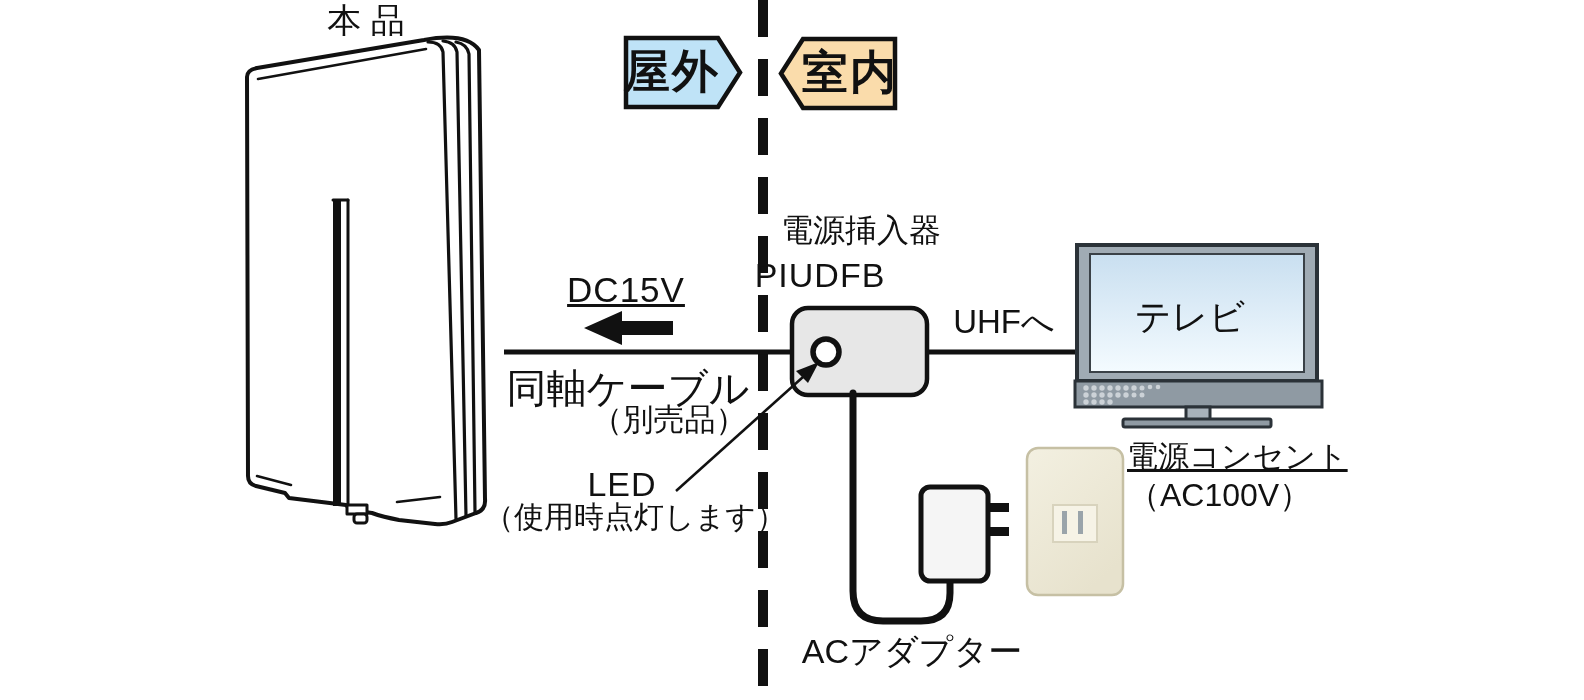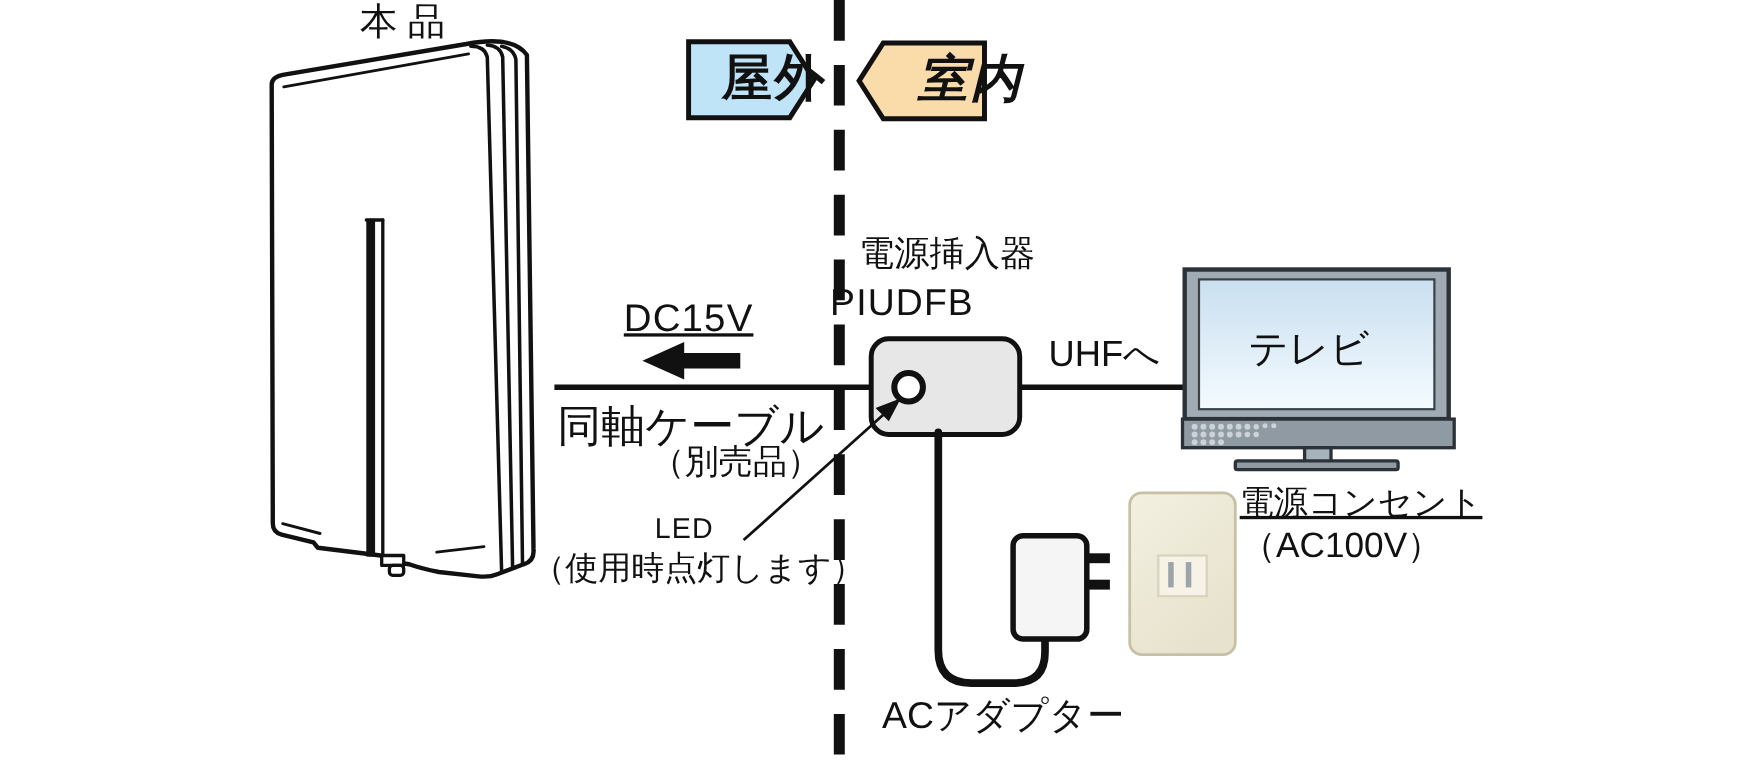--- a/index.html
+++ b/index.html
@@ -4,21 +4,21 @@
 <style>
   html,body { margin:0; padding:0; background:#fff; }
   .stage {
     position:relative; width:1368px; height:700px; background:#ffffff;
     font-family:"Liberation Sans","DejaVu Sans",sans-serif; color:#111;
     overflow:hidden;
   }
   .art { position:absolute; left:0; top:0; }
   .lbl { position:absolute; white-space:nowrap; font-weight:500; line-height:1.1; color:#111; }
   .c { transform:translateX(-50%); }
-  .badge-lbl { font-size:46px; font-weight:600; letter-spacing:2px;margin-left:32px; }
+  .badge-lbl { font-size:46px; font-weight:600; letter-spacing:2px; }
   .latin { letter-spacing:1px; }
 </style>
 </head>
 <body>
 
 <div class="stage">
 
   <svg class="art" width="1584" height="700" viewBox="0 0 1584 700">
     <defs>
       <linearGradient id="gradScreen" x1="0" y1="0" x2="0" y2="1">
@@ -108,30 +108,30 @@
       <rect x="1123" y="419" width="148" height="8" rx="2" fill="#8f9aa3" stroke="#2b3238" stroke-width="3"></rect>
     </g>
 
     <polygon points="626,38 718,38 740,72.5 718,107 626,107" fill="#bfe3f7" stroke="#111" stroke-width="4.5"></polygon>
     <polygon points="895,39 803,39 781,73.5 803,108 895,108" fill="#fadcab" stroke="#111" stroke-width="4.5"></polygon>
   </svg>
 
   <div class="lbl c" style="left:366px; top:2px; font-size:34px;">本 品</div>
 
   <div class="lbl badge-lbl" style="left:672px; top:73px; transform:translate(-50%,-54%);">屋外</div>
-  <div class="lbl badge-lbl" style="left:850px; top:74px; transform:translate(-50%,-54%);font-style:italic;">室内</div>
+  <div class="lbl badge-lbl" style="left:850px; top:74px; transform:translate(-50%,-54%);">室内</div>
 
   <div class="lbl c" style="left:861px; top:213px; font-size:32px;">電源挿入器</div>
   <div class="lbl c latin" style="left:820px; top:257px; font-size:34px;">PIUDFB</div>
 
   <div class="lbl c latin" style="left:626px; top:271px; font-size:35px;text-decoration:underline;">DC15V</div>
   <div class="lbl c" style="left:628px; top:366px; font-size:40px;">同軸ケーブル</div>
   <div class="lbl c" style="left:625px; top:403px; font-size:31px;margin-left:44px;">（別売品）</div>
 
-  <div class="lbl c latin" style="left:622px; top:466px; font-size:26px;">LED</div>
+  <div class="lbl c latin" style="left:622px; top:466px; font-size:34px;">LED</div>
   <div class="lbl c" style="left:635px; top:500px; font-size:30px;">（使用時点灯します）</div>
 
   <div class="lbl c" style="left:1004px; top:304px; font-size:33px;">UHFへ</div>
 
   <div class="lbl c" style="left:1190px; top:298px; font-size:36px;font-family:Liberation Serif, serif;">テレビ</div>
 
   <div class="lbl" style="left:1127px; top:440px; font-size:31px;text-decoration:underline;">電源コンセント</div>
   <div class="lbl" style="left:1128px; top:478px; font-size:32px;">（AC100V）</div>
 
   <div class="lbl c" style="left:912px; top:633px; font-size:34px;">ACアダプター</div>

